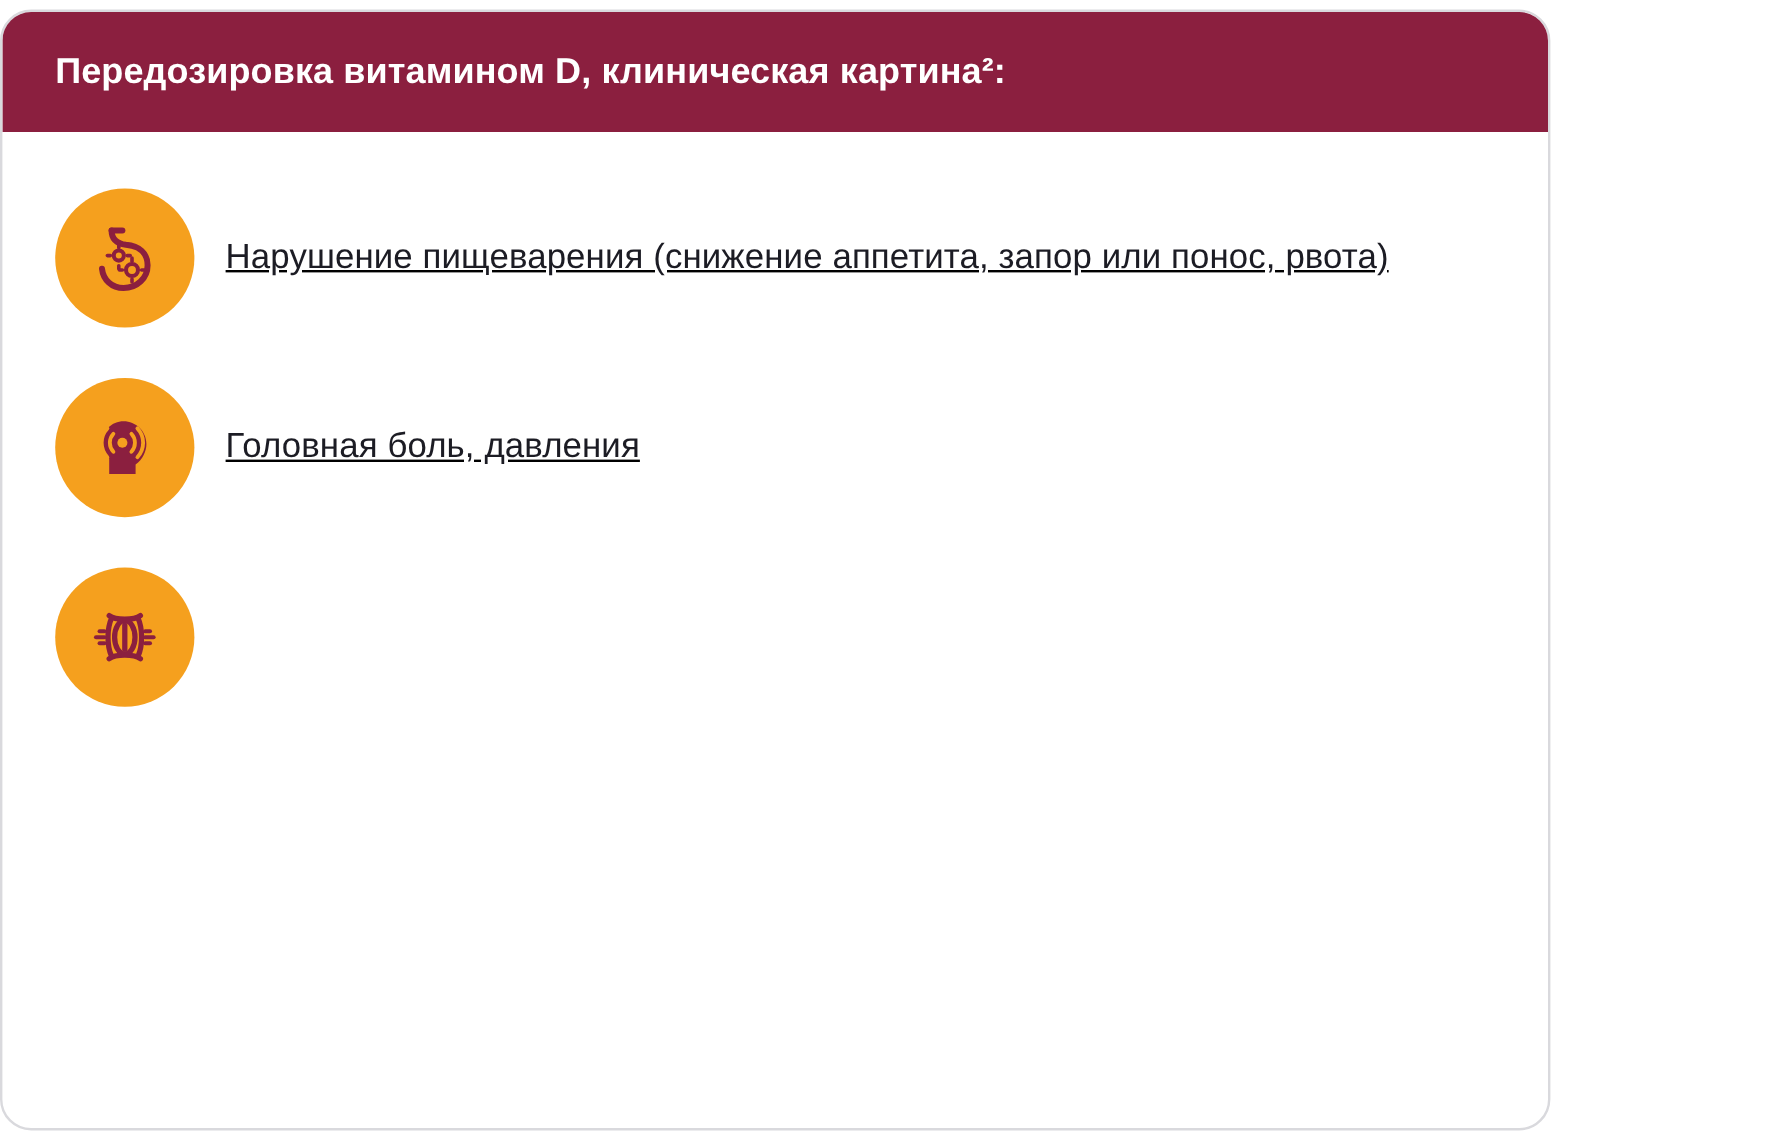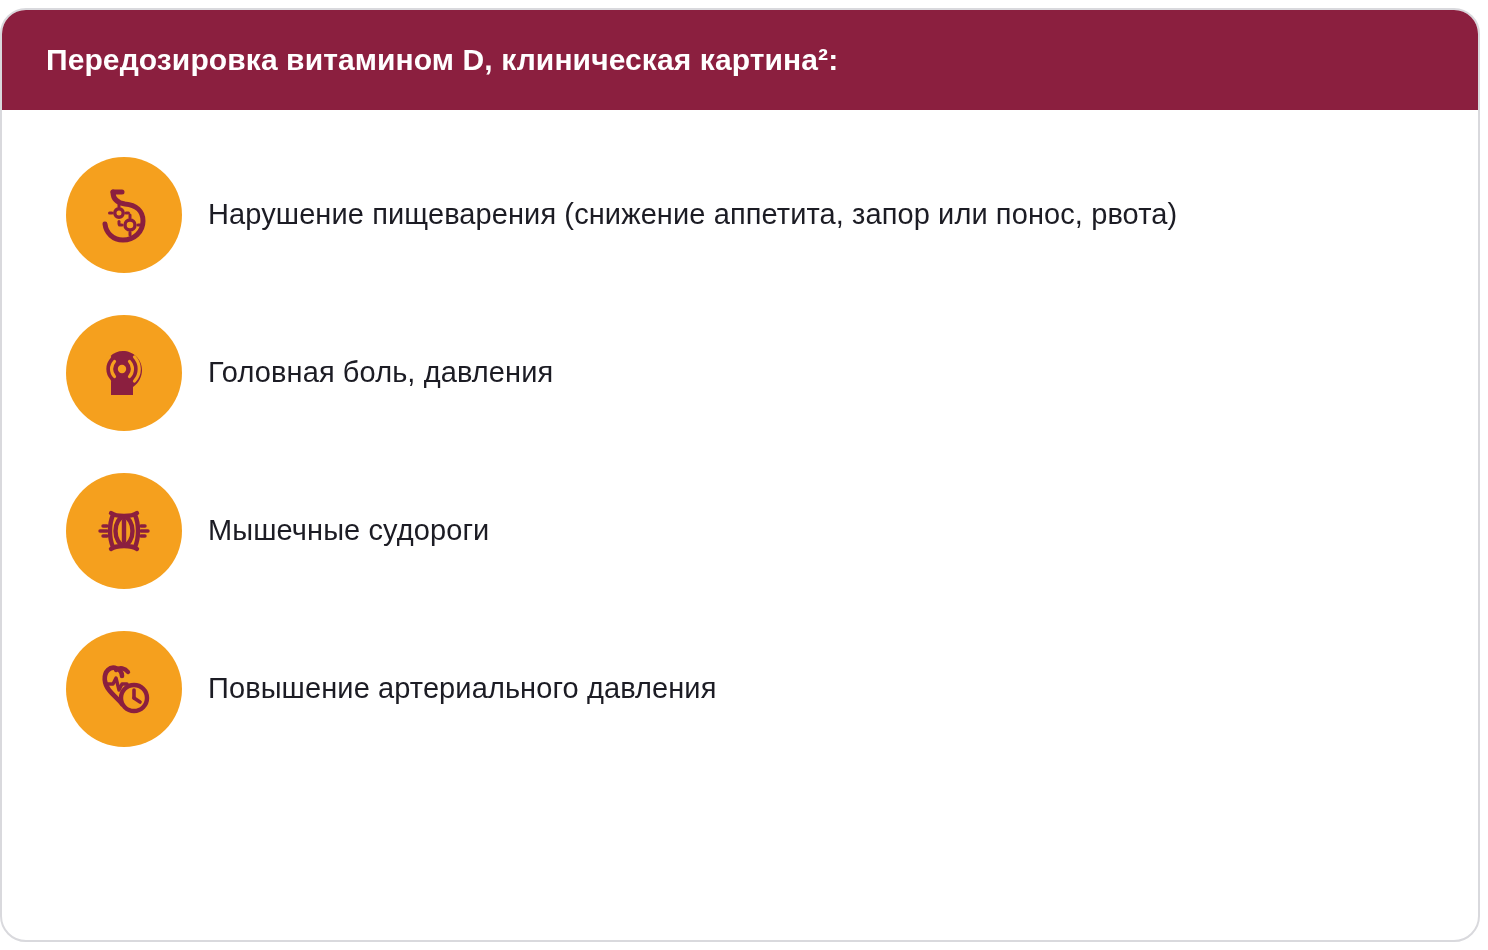--- a/index.html
+++ b/index.html
@@ -11,21 +11,21 @@
     width: 1488px;
     height: 950px;
     font-family: "Liberation Sans", sans-serif;
     overflow: hidden;
   }
 
   .card {
     position: absolute;
     left: 0;
     top: 8px;
-    width: 1480px;
+    width: 1292px;
     height: 934px;
     background: #ffffff;
     border: 2px solid #d9d9dd;
     border-radius: 26px;
     box-sizing: border-box;
     overflow: hidden;
   }
 
   .card-header {
     height: 100px;
@@ -39,22 +39,23 @@
   .card-header .title {
     color: #ffffff;
     font-size: 30px;
     font-weight: bold;
     letter-spacing: 0.1px;
     line-height: 1.2;
     white-space: nowrap;
   }
 
   .card-body {
-    padding: 26px 44px 20px 64px;
+    padding: 26px 44px 20px 44px;
     box-sizing: border-box;
+    text-decoration: underline;
   }
 
   .row {
     display: flex;
     align-items: center;
     min-height: 158px;
     box-sizing: border-box;
   }
 
   .icon-wrap {
@@ -147,31 +148,17 @@
           <g stroke="#8b1f3f" stroke-width="3.4" stroke-linecap="round">
             <path d="M14 30 L18 30"></path>
               <path d="M11 35 L18 35"></path>
               <path d="M14 40 L18 40"></path>
             <path d="M52 30 L56 30"></path>
               <path d="M52 35 L59 35"></path>
               <path d="M52 40 L56 40"></path>
           </g>
         </svg>
       </div>
-      <div class="row-text">Мышечные судороги</div>
     </div>
 
-    <div class="row">
-      <div class="icon-wrap">
-        <svg width="70" height="70" viewBox="0 0 70 70" aria-hidden="true">
-          <path d="M33 22 C33 15 24 11 19 16 C14 21 15 30 20 36 C24 41 30 46 33 50 C37 46 44 41 48 35" fill="none" stroke="#8b1f3f" stroke-width="4.6" stroke-linecap="round" stroke-linejoin="round"></path>
-          <path d="M27 16 C31 13 36 14 39 18" fill="none" stroke="#8b1f3f" stroke-width="4.4" stroke-linecap="round"></path>
-          <path d="M18 30 L24 30 L27 24 L30 36 L33 30 L38 30" fill="none" stroke="#8b1f3f" stroke-width="3.4" stroke-linecap="round" stroke-linejoin="round"></path>
-          <circle cx="45" cy="44" r="13" fill="#f5a01e" stroke="#8b1f3f" stroke-width="4.4"></circle>
-          <path d="M45 44 L45 36" stroke="#8b1f3f" stroke-width="3.6" stroke-linecap="round"></path>
-          <path d="M45 44 L51 48" stroke="#8b1f3f" stroke-width="3.6" stroke-linecap="round"></path>
-        </svg>
-      </div>
-      <div class="row-text">Повышение артериального давления</div>
-    </div>
 
   </div>
 </div>
 
 </body></html>

